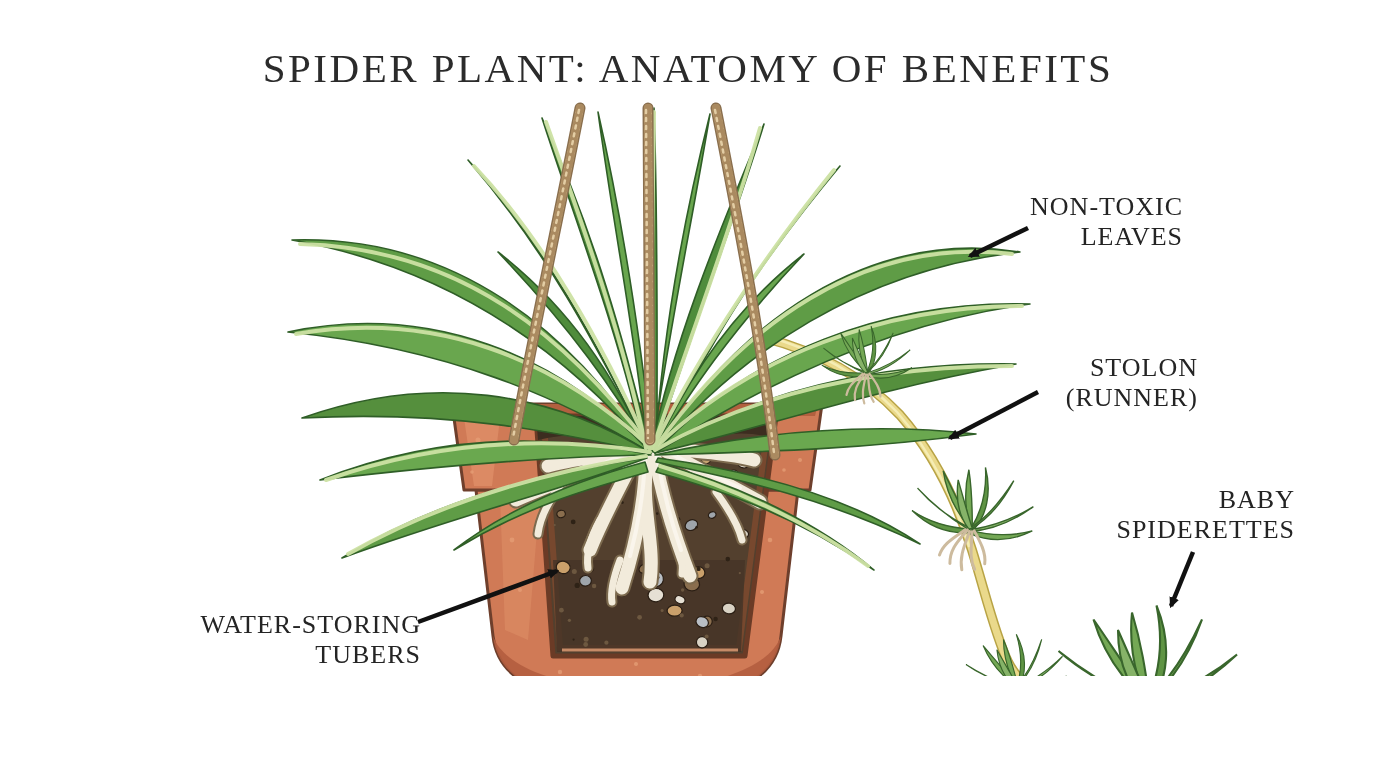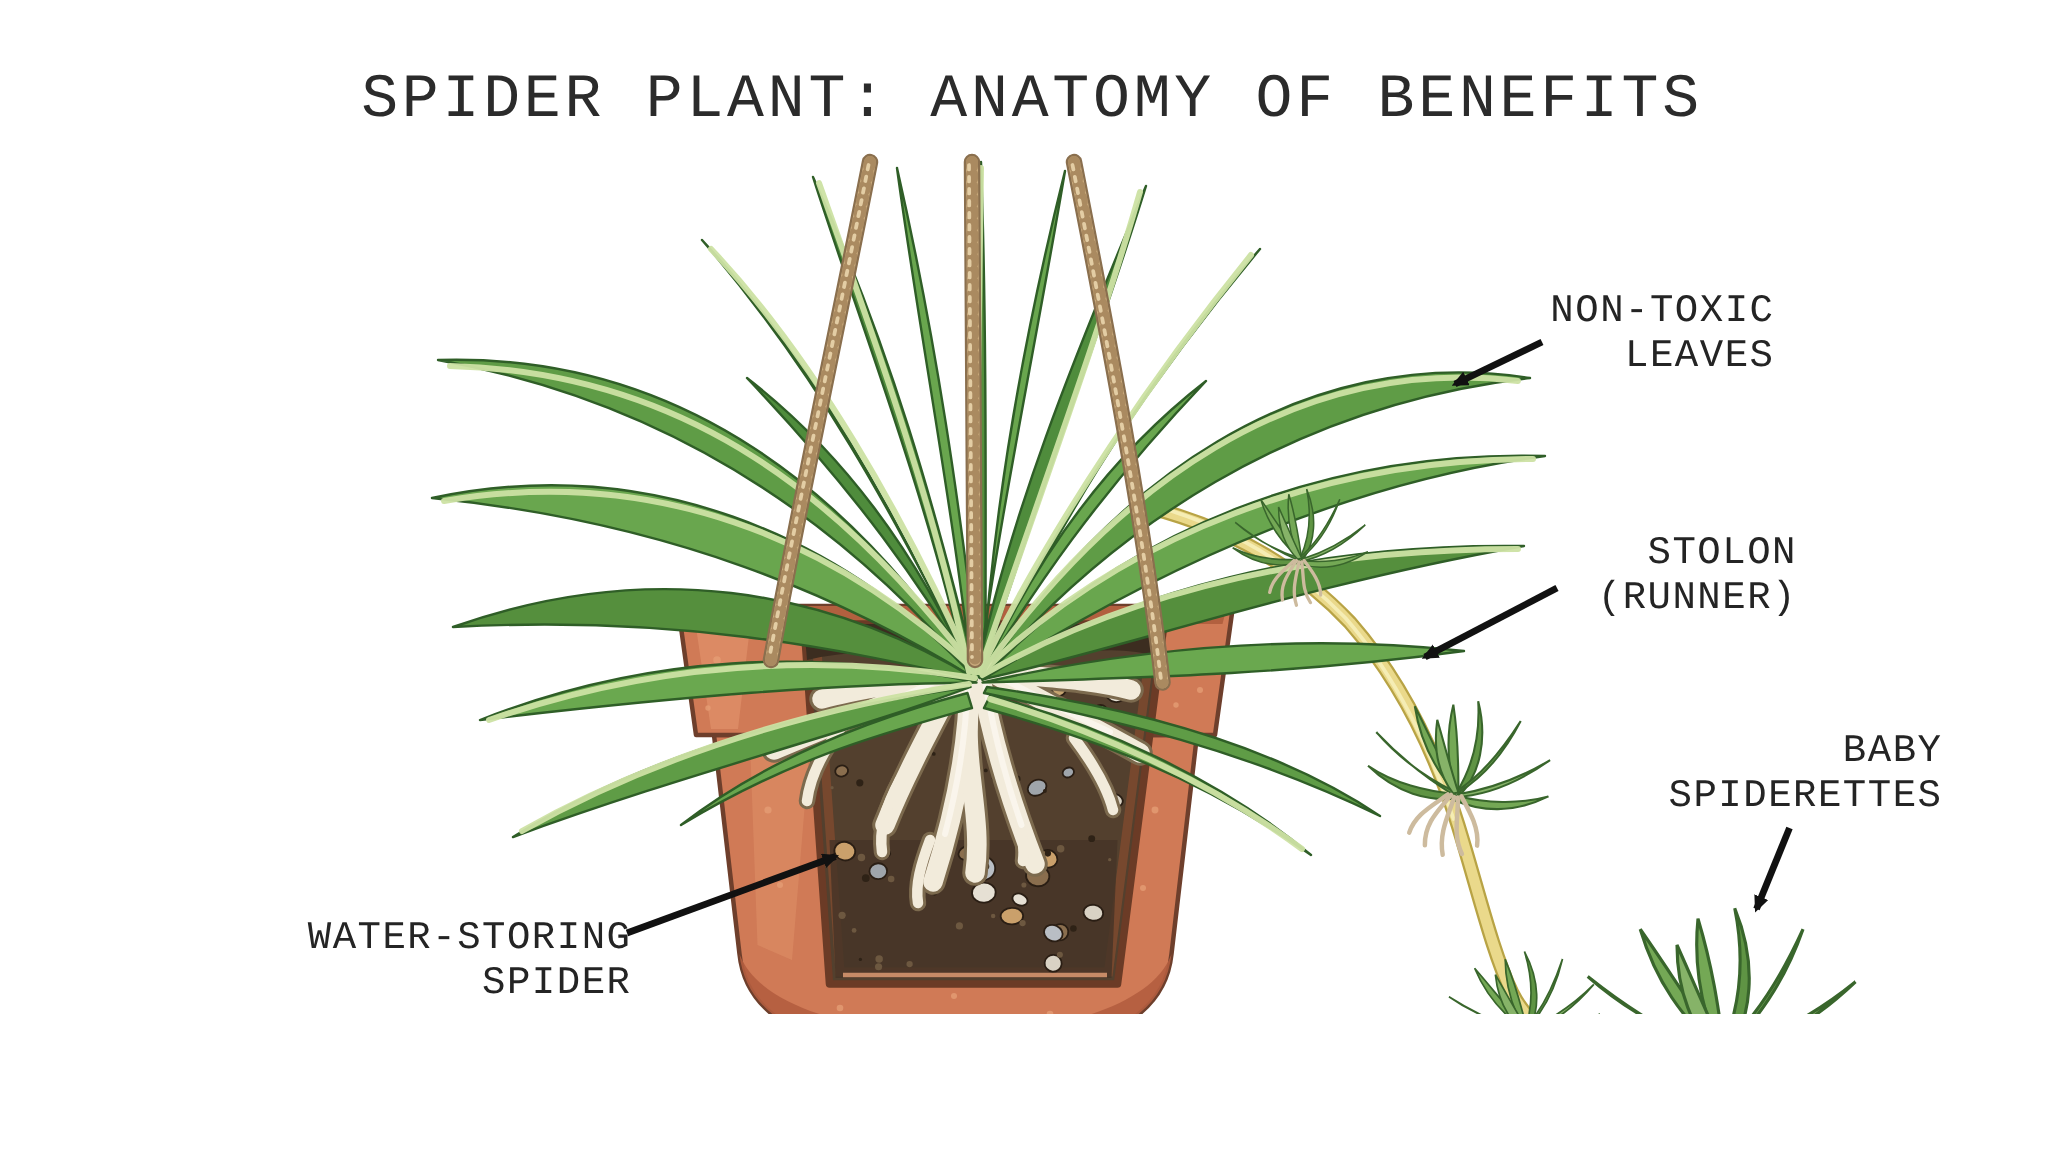--- a/index.html
+++ b/index.html
@@ -4,21 +4,21 @@
 <style>
   :root{
     --text_dark:#2b2b2b;
     --background:#ffffff;
   }
   *{box-sizing:border-box;}
   html,body{margin:0;padding:0;background:var(--background);}
   .stage{
     position:relative;width:1376px;height:676px;overflow:hidden;
     background:var(--background);
-    font-family:Liberation Mono, monospace;
+    font-family:Liberation Serif, serif;
   }
   .title{
     position:absolute;left:0;top:44px;width:1376px;
     text-align:center;font-size:41px;font-weight:500;
     letter-spacing:2.5px;color:var(--text_dark);margin:0;
   }
   .illustration{position:absolute;left:0;top:0;}
   .callout{
     position:absolute;text-align:right;
     font-size:26px;font-weight:500;letter-spacing:1px;
@@ -287,14 +287,14 @@
       <line x1="1028" y1="228" x2="970" y2="256" marker-end="url(#ah)"></line>
       <line x1="1038" y1="392" x2="950" y2="438" marker-end="url(#ah)"></line>
       <line x1="1193" y1="552" x2="1171" y2="606" marker-end="url(#ah)"></line>
       <line x1="418" y1="622" x2="557" y2="571" marker-end="url(#ah)"></line>
     </g>
   </svg>
 
   <div class="callout non-toxic">NON-TOXIC LEAVES</div>
   <div class="callout stolon">STOLON (RUNNER)</div>
   <div class="callout baby">BABY SPIDERETTES</div>
-  <div class="callout tubers">WATER-STORING SPIDER</div>
+  <div class="callout tubers">WATER-STORING TUBERS</div>
 </div>
 
 </body></html>

